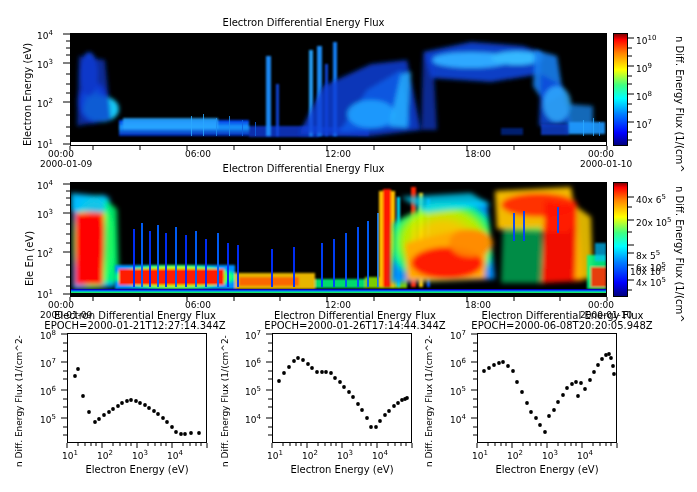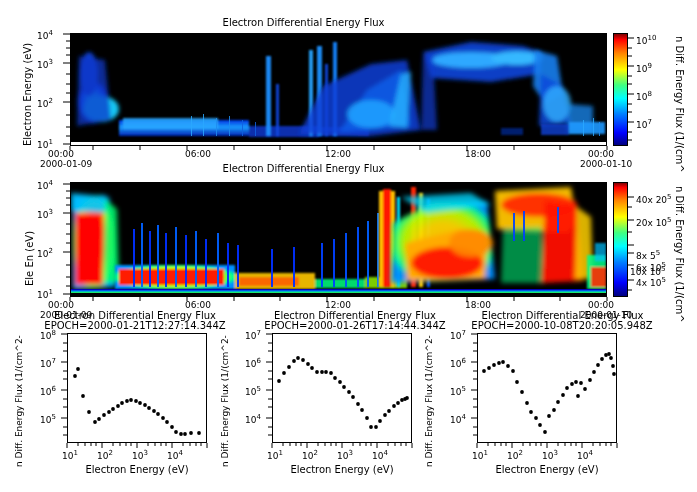--- a/index.html
+++ b/index.html
@@ -251,21 +251,21 @@
 <div class="abs tick" style="left:48px;top:300px;">00:00</div>
 <div class="abs tick" style="left:185px;top:300px;">06:00</div>
 <div class="abs tick" style="left:325px;top:300px;">12:00</div>
 <div class="abs tick" style="left:465px;top:300px;">18:00</div>
 <div class="abs tick" style="left:588px;top:300px;">00:00</div>
 <div class="abs tick" style="left:40px;top:310px;">2000-01-09</div>
 <div class="abs tick" style="left:580px;top:310px;">2000-01-10</div>
 
 <div class="abs cb" style="left:613px;top:182px;width:15px;height:115px;
   background:linear-gradient(to top,#00007f 0%,#0000ff 12%,#0080ff 30%,#00ffff 44%,#40ff80 56%,#ffff00 70%,#ff8000 85%,#ff0000 96%,#800000 100%);"></div>
-<div class="abs tick" style="left:636px;top:193px;"><span>40x 20</span><span class="sup">5</span></div>
+<div class="abs tick" style="left:636px;top:193px;"><span>40x 6</span><span class="sup">5</span></div>
 <div class="abs tick" style="left:636px;top:216px;"><span>20x 10</span><span class="sup">5</span></div>
 <div class="abs tick" style="left:630px;top:241px;margin-top:24px;"><span>10x 10</span><span class="sup">5</span></div>
 <div class="abs tick" style="left:636px;top:249px;"><span>8x 5</span><span class="sup">5</span></div>
 <div class="abs tick" style="left:636px;top:261px;"><span>6x 10</span><span class="sup">5</span></div>
 <div class="abs tick" style="left:636px;top:276px;"><span>4x 10</span><span class="sup">5</span></div>
 <div class="abs" style="left:685px;top:180px;">
   <span class="vlab" style="display:inline-block;transform:rotate(90deg);">n Diff. Energy Flux (1/(cm^</span>
 </div>
 
 <div class="abs ttl" style="left:30px;top:310px;width:210px;">Electron Differential Energy Flux</div>
@@ -361,21 +361,21 @@
 <div class="abs tick" style="left:245px;top:357px;"><span>10</span><span class="sup">6</span></div>
 <div class="abs tick" style="left:245px;top:385px;"><span>10</span><span class="sup">5</span></div>
 <div class="abs tick" style="left:245px;top:413px;"><span>10</span><span class="sup">4</span></div>
 <div class="abs tick" style="left:267px;top:449px;"><span>10</span><span class="sup">1</span></div>
 <div class="abs tick" style="left:302px;top:449px;"><span>10</span><span class="sup">2</span></div>
 <div class="abs tick" style="left:337px;top:449px;"><span>10</span><span class="sup">3</span></div>
 <div class="abs tick" style="left:372px;top:449px;"><span>10</span><span class="sup">4</span></div>
 <div class="abs axlab" style="left:272px;top:464px;width:140px;text-align:center;">Electron Energy (eV)</div>
 
 <div class="abs ttl" style="left:455px;top:310px;width:215px;">Electron Differential Energy Flux</div>
-<div class="abs ttl" style="left:452px;top:320px;width:220px;">EPOCH=2000-10-08T20:20:05.948Z</div>
+<div class="abs ttl" style="left:452px;top:320px;width:220px;">EPOCH=2000-06-08T20:20:05.948Z</div>
 <div class="abs" style="left:424px;top:460px;">
   <span class="vlab" style="display:inline-block;transform:rotate(-90deg);font-size:9px;">n Diff. Energy Flux (1/(cm^2-</span>
 </div>
 <div class="abs frameW" style="left:477px;top:333px;width:140px;height:110px;">
   <svg width="138" height="108" viewBox="0 0 138 108">
     <g fill="#000">
       <circle cx="6" cy="37" r="1.9"></circle>
         <circle cx="11" cy="34" r="1.9"></circle>
         <circle cx="16" cy="31" r="1.9"></circle>
       <circle cx="21" cy="29" r="1.9"></circle>

